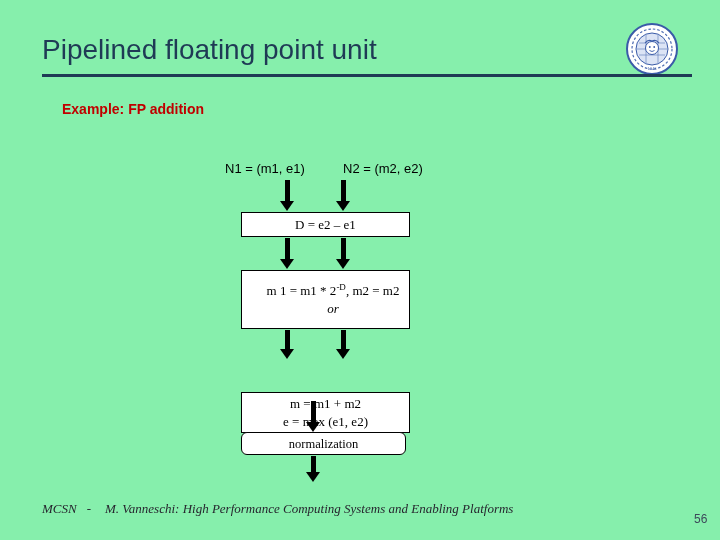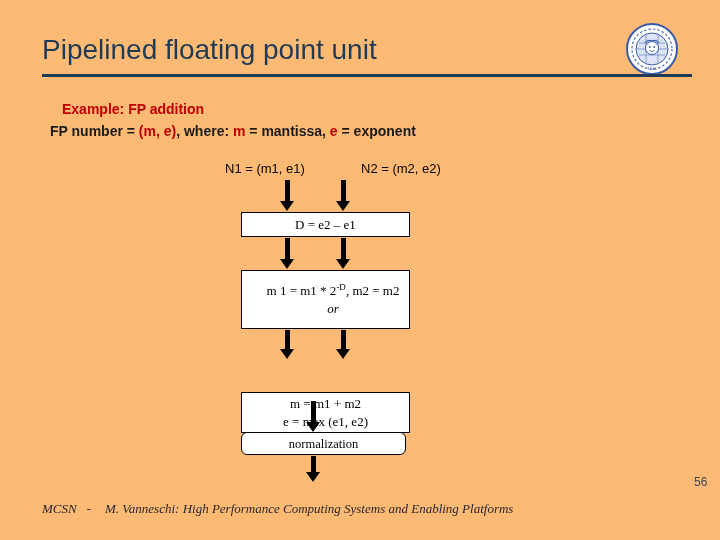--- a/index.html
+++ b/index.html
@@ -1,17 +1,17 @@
 <!DOCTYPE html>
 <html><head>
 <meta charset="utf-8">
 <style>
   html,body{margin:0;padding:0;background:#fff;}
   .slide{
-    position:relative;width:720px;height:540px;background:#fdba74;
+    position:relative;width:720px;height:540px;background:#86efac;
     overflow:hidden;font-family:"Liberation Sans",sans-serif;
   }
   .title{
     position:absolute;left:42px;top:34px;margin:0;
     font-size:28px;font-weight:400;color:#1f3a55;letter-spacing:0px;
   }
   .title-rule{
     position:absolute;left:42px;top:74px;width:650px;height:3px;background:#1f3a55;
   }
   .logo{position:absolute;left:625px;top:21px;}
@@ -48,21 +48,21 @@
     border-left:7px solid transparent;border-right:7px solid transparent;
     border-top:10px solid #000;
   }
   .footer{
     position:absolute;left:42px;top:501px;
     font-family:"Liberation Serif",serif;font-style:italic;
     font-size:13px;color:#26262e;white-space:pre;
   }
   .footer .sep{margin:0 14px 0 10px;}
   .page-number{
-    position:absolute;left:694px;top:475px;
+    position:absolute;left:694px;top:512px;
     font-size:12px;color:#3c4a5a;
   }
 </style>
 </head>
 <body>
 
 <div class="slide">
 
   <h1 class="title">Pipelined floating point unit</h1>
 
@@ -82,26 +82,25 @@
     <circle cx="29.2" cy="26" r="0.9" fill="#3a5ba8"></circle>
     <path d="M24.5 29.5 Q27 31.5 29.5 29.5" fill="none" stroke="#3a5ba8" stroke-width="0.9"></path>
     <path d="M20 22 Q23 18 27 20 Q31 18 34 22" fill="none" stroke="#3a5ba8" stroke-width="1.1"></path>
     <text x="27" y="49" text-anchor="middle" font-size="4.5" fill="#3a5ba8" font-family="Liberation Serif, serif">1343</text>
   </svg>
 
   <div class="title-rule"></div>
 
   <div class="ex-heading">Example: FP addition</div>
 
-  <div class="ex-line"><span>FP number = </span><span class="red">(m, e)</span><span>, where: </span><span class="red">m</span><span> = mantissa, </span><span class="red">e</span><span> = exponent</span></div>
 
   <div>
 
     <div class="fc-label" style="left:225px;top:161px;">N1 = (m1, e1)</div>
-    <div class="fc-label" style="left:361px;top:161px;">N2 = (m2, e2)</div>
+    <div class="fc-label" style="left:343px;top:161px;">N2 = (m2, e2)</div>
 
     <div class="arrow" style="left:287px;top:180px;height:31px;">
         <div class="stem"></div>
         <div class="head"></div>
       </div>
     <div class="arrow" style="left:343px;top:180px;height:31px;">
         <div class="stem"></div>
         <div class="head"></div>
       </div>
 

